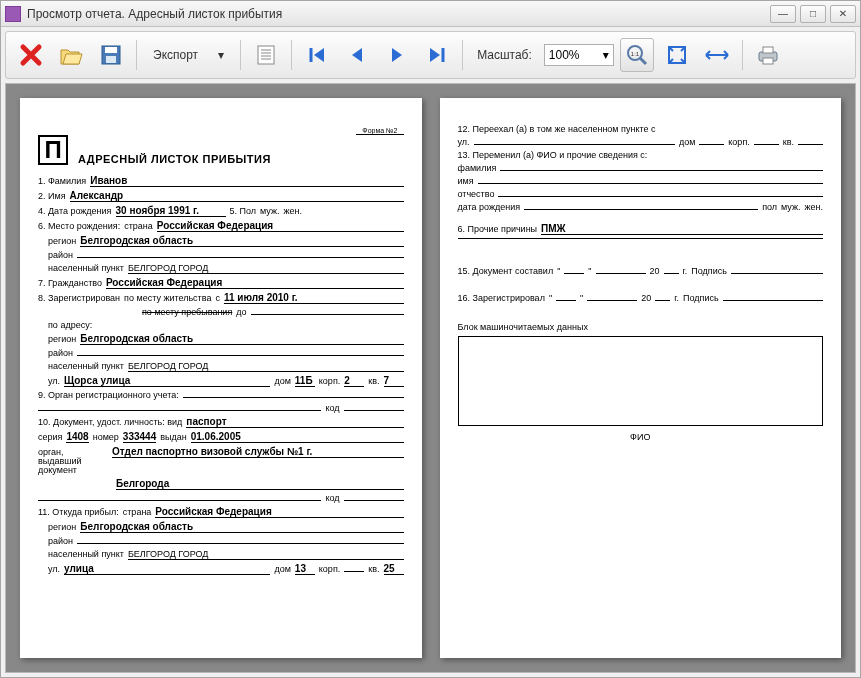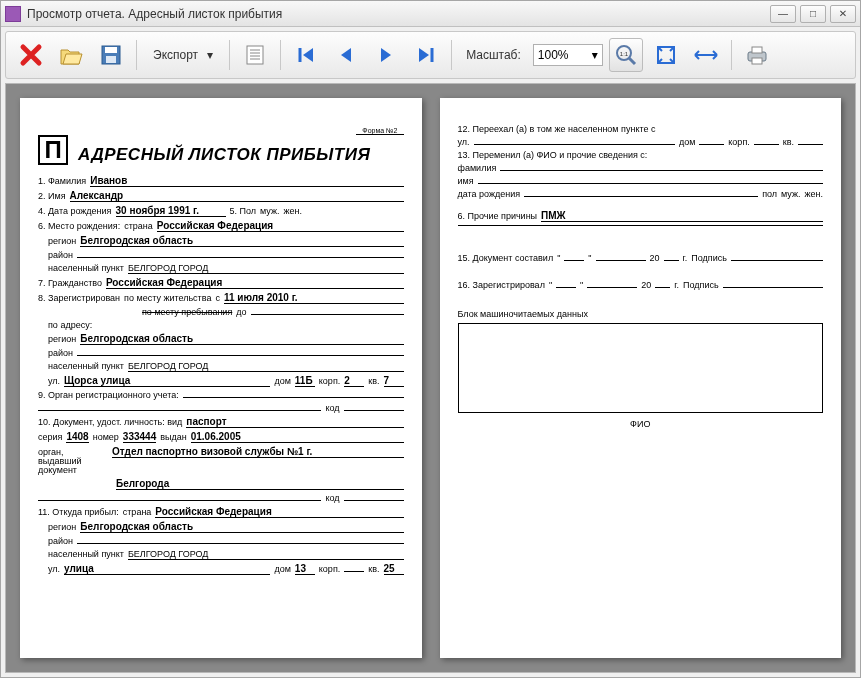--- a/index.html
+++ b/index.html
@@ -55,21 +55,21 @@
 }
 .tbtn {
   width: 34px; height: 34px;
   display: flex; align-items: center; justify-content: center;
   border-radius: 3px;
   cursor: pointer;
 }
 .sep { width: 1px; height: 30px; background: #c8c8c8; margin: 0 2px; }
 .export-btn {
   height: 32px; padding: 0 8px;
-  display: flex; align-items: center; gap: 9px;
+  display: flex; align-items: center; gap: 20px;
   cursor: pointer; border-radius: 3px;
   color: #333;
 }
 .zoom-group { display: flex; align-items: center; gap: 12px; margin-left: 6px; }
 .zoom-label { color: #333; }
 .zoom-select {
   height: 22px; width: 70px;
   border: 1px solid #b0b0b0;
   background: #fff;
   display: flex; align-items: center; justify-content: space-between;
@@ -115,21 +115,21 @@
 .valn { border-bottom: 1px solid #000; min-width: 20px; font-size: 9px; }
 .fill { flex: 1; border-bottom: 1px solid #000; }
 .stroke { text-decoration: line-through; }
 .header-row { display: flex; align-items: flex-end; gap: 10px; margin-bottom: 10px; }
 .big-p {
   font-size: 24px; font-weight: bold;
   border: 2px solid #000;
   width: 30px; height: 30px;
   display: flex; align-items: center; justify-content: center;
 }
-.doc-title { font-size: 17px; font-weight: bold; letter-spacing: 0.5px; font-style: italic; }
+.doc-title { font-size: 11px; font-weight: bold; letter-spacing: 0.5px; }
 .form-no { font-size: 7px; border-bottom: 1px solid #000; padding: 0 6px; }
 .box {
   border: 1px solid #000;
   height: 90px;
   margin-top: 4px;
 }
 .center { text-align: center; margin-top: 6px; font-size: 9px; }
 svg { display: block; }
 </style>
 </head>
@@ -401,20 +401,24 @@
       </div>
       <div class="line">
           <span class="lbl">13. Переменил (а) ФИО и прочие сведения с:</span>
         </div>
       <div class="line">
           <span class="lbl">фамилия</span>
           <span class="fill"></span>
         </div>
       <div class="line">
           <span class="lbl">имя</span>
+          <span class="fill"></span>
+        </div>
+      <div class="line">
+          <span class="lbl">отчество</span>
           <span class="fill"></span>
         </div>
       <div class="line">
         <span class="lbl">дата рождения</span>
           <span class="fill"></span>
         <span class="lbl">пол</span>
         <span class="lbl">муж.</span>
         <span class="lbl">жен.</span>
       </div>
       <div style="height:8px"></div>

